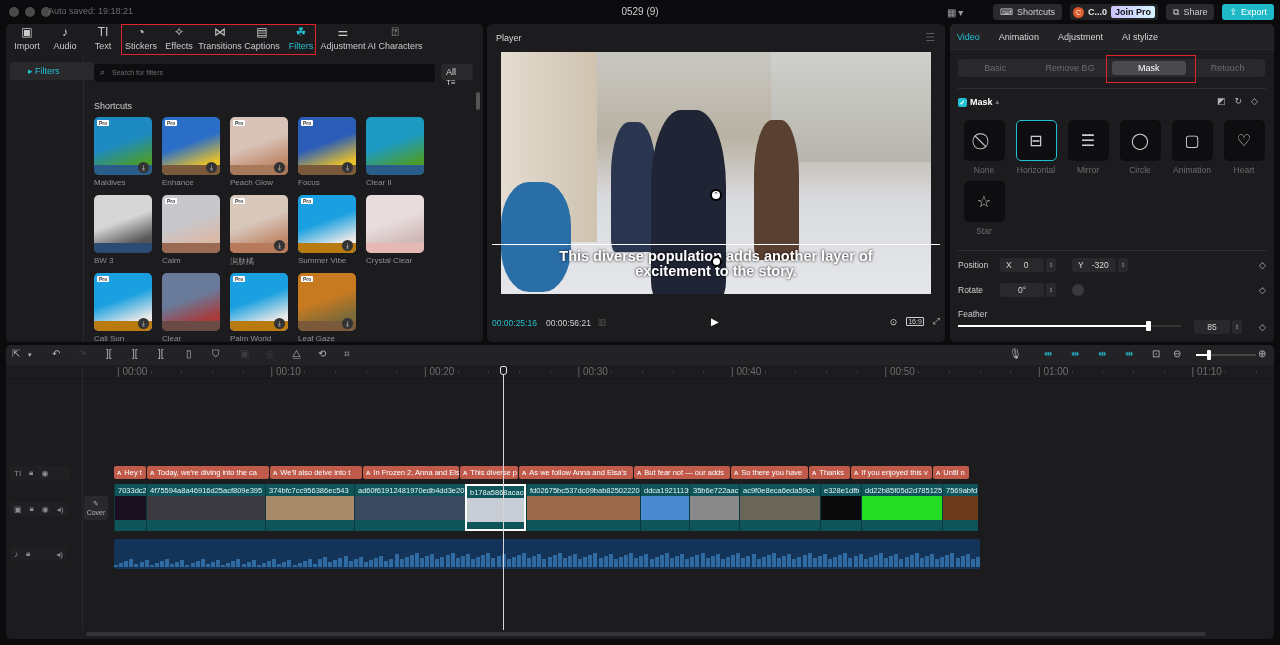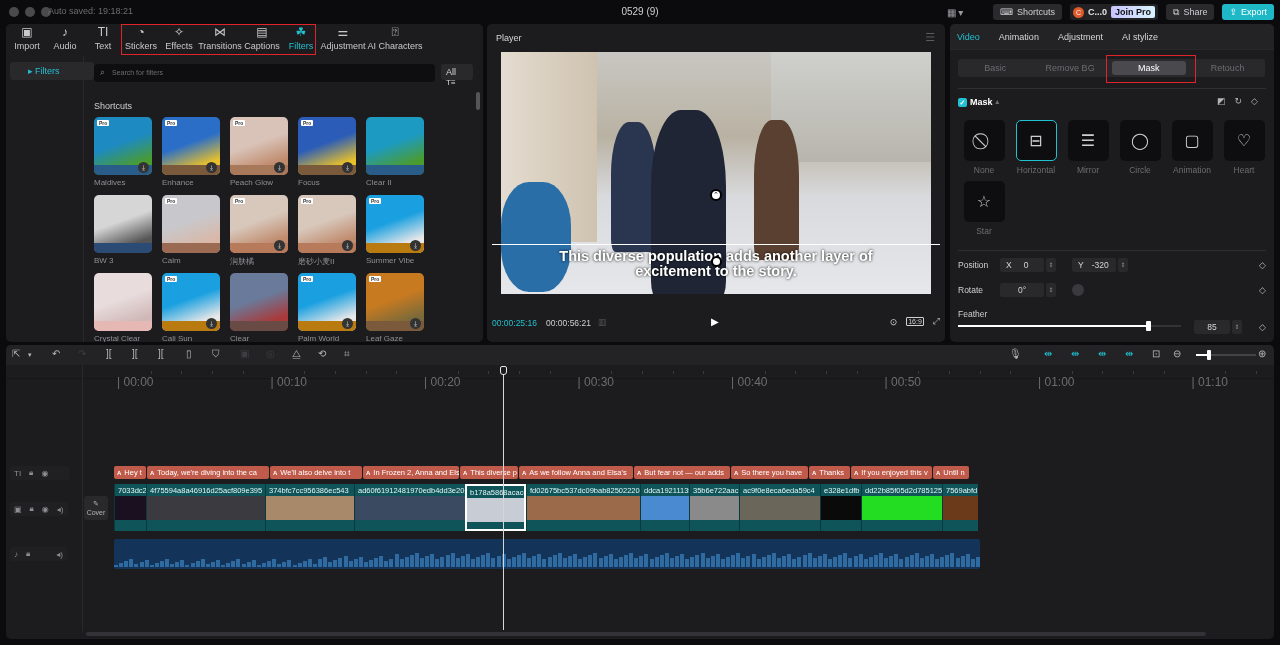--- a/index.html
+++ b/index.html
@@ -78,21 +78,21 @@
 .spin{width:10px;height:14px;background:#29292c;border-radius:2px;font-size:6px;color:#8a8a8e;text-align:center;line-height:14px;margin-left:2px}
 .kf{position:absolute;right:0;color:#b5b5b8;font-size:9px}
 .slider{position:absolute;left:8px;top:301px;width:223px;height:2px;background:#333}
 .slider .fill{position:absolute;left:0;top:0;height:2px;background:#fff}
 .slider .knob{position:absolute;top:-4px;width:5px;height:10px;background:#fff;border-radius:1px}
 #timeline{left:6px;top:345px;width:1268px;height:294px}
 .tltool{position:absolute;left:0;top:0;width:1268px;height:20px;background:#232326;display:flex;align-items:center}
 .tli{color:#b5b5b8;font-size:10px;position:absolute;top:3px}
 .tli.dim{color:#3e3e42}
 .ruler{position:absolute;left:0;top:20px;width:1268px;height:14px;background:#1c1c1e;border-bottom:1px solid #161618}
-.tick{position:absolute;top:10px;font-size:12px;color:#6d6d70}
+.tick{position:absolute;top:1px;font-size:10px;color:#6d6d70}
 .trackhead{position:absolute;left:4px;display:flex;gap:8px;align-items:center;color:#8f8f93;font-size:8px;background:#202022;padding:2px 4px;border-radius:3px}
 .tsep{position:absolute;left:76px;top:20px;bottom:8px;width:1px;background:#29292c}
 .coverbtn{position:absolute;left:78px;top:151px;width:24px;height:24px;background:#29292c;border-radius:3px;font-size:7px;color:#b5b5b8;text-align:center;padding-top:3px;line-height:9px}
 .caps{position:absolute;top:121px;height:13px;left:108px}
 .cap{position:absolute;top:0;height:13px;background:#c05a4a;border-radius:2px;font-size:7.5px;color:#fff;white-space:nowrap;overflow:hidden;padding:2px 3px;line-height:9px}
 .cap b{font-size:6px;font-weight:bold;margin-right:3px}
 .vtrack{position:absolute;top:139px;height:47px;left:108px}
 .clip{position:absolute;top:0;height:47px;background:#0e5458;border-left:1px solid #0a3a3d;overflow:hidden}
 .clip .ch{font-size:7.5px;color:#e6f6f7;padding:2px 3px;white-space:nowrap;height:12px;line-height:9px}
 .clip .cimg{height:24px;margin:0 0 0 0}
@@ -250,28 +250,20 @@
   </div>
             <div class="cname">Calm</div>
           </div>
           <div class="card">
             <div class="thumb" style="background:linear-gradient(160deg,#d8c8bc 0%,#d8c8bc 45%,#c08a6c 80%)">
     <div class="band" style="background:#b77a5a"></div>
     <span class="pro">Pro</span>
     <span class="dl">⤓</span>
   </div>
             <div class="cname">润肤橘</div>
-          </div>
-          <div class="card">
-            <div class="thumb" style="background:linear-gradient(160deg,#d8c8bc 0%,#d8c8bc 45%,#c08a6c 80%)">
-    <div class="band" style="background:#b77a5a"></div>
-    <span class="pro">Pro</span>
-    <span class="dl">⤓</span>
-  </div>
-            <div class="cname">磨砂小麦II</div>
           </div>
           <div class="card">
             <div class="thumb" style="background:linear-gradient(160deg,#1aa0e0 0%,#1aa0e0 45%,#e8e8e8 80%)">
     <div class="band" style="background:#b97a10"></div>
     <span class="pro">Pro</span>
     <span class="dl">⤓</span>
   </div>
             <div class="cname">Summer Vibe</div>
           </div>
           <div class="card">

